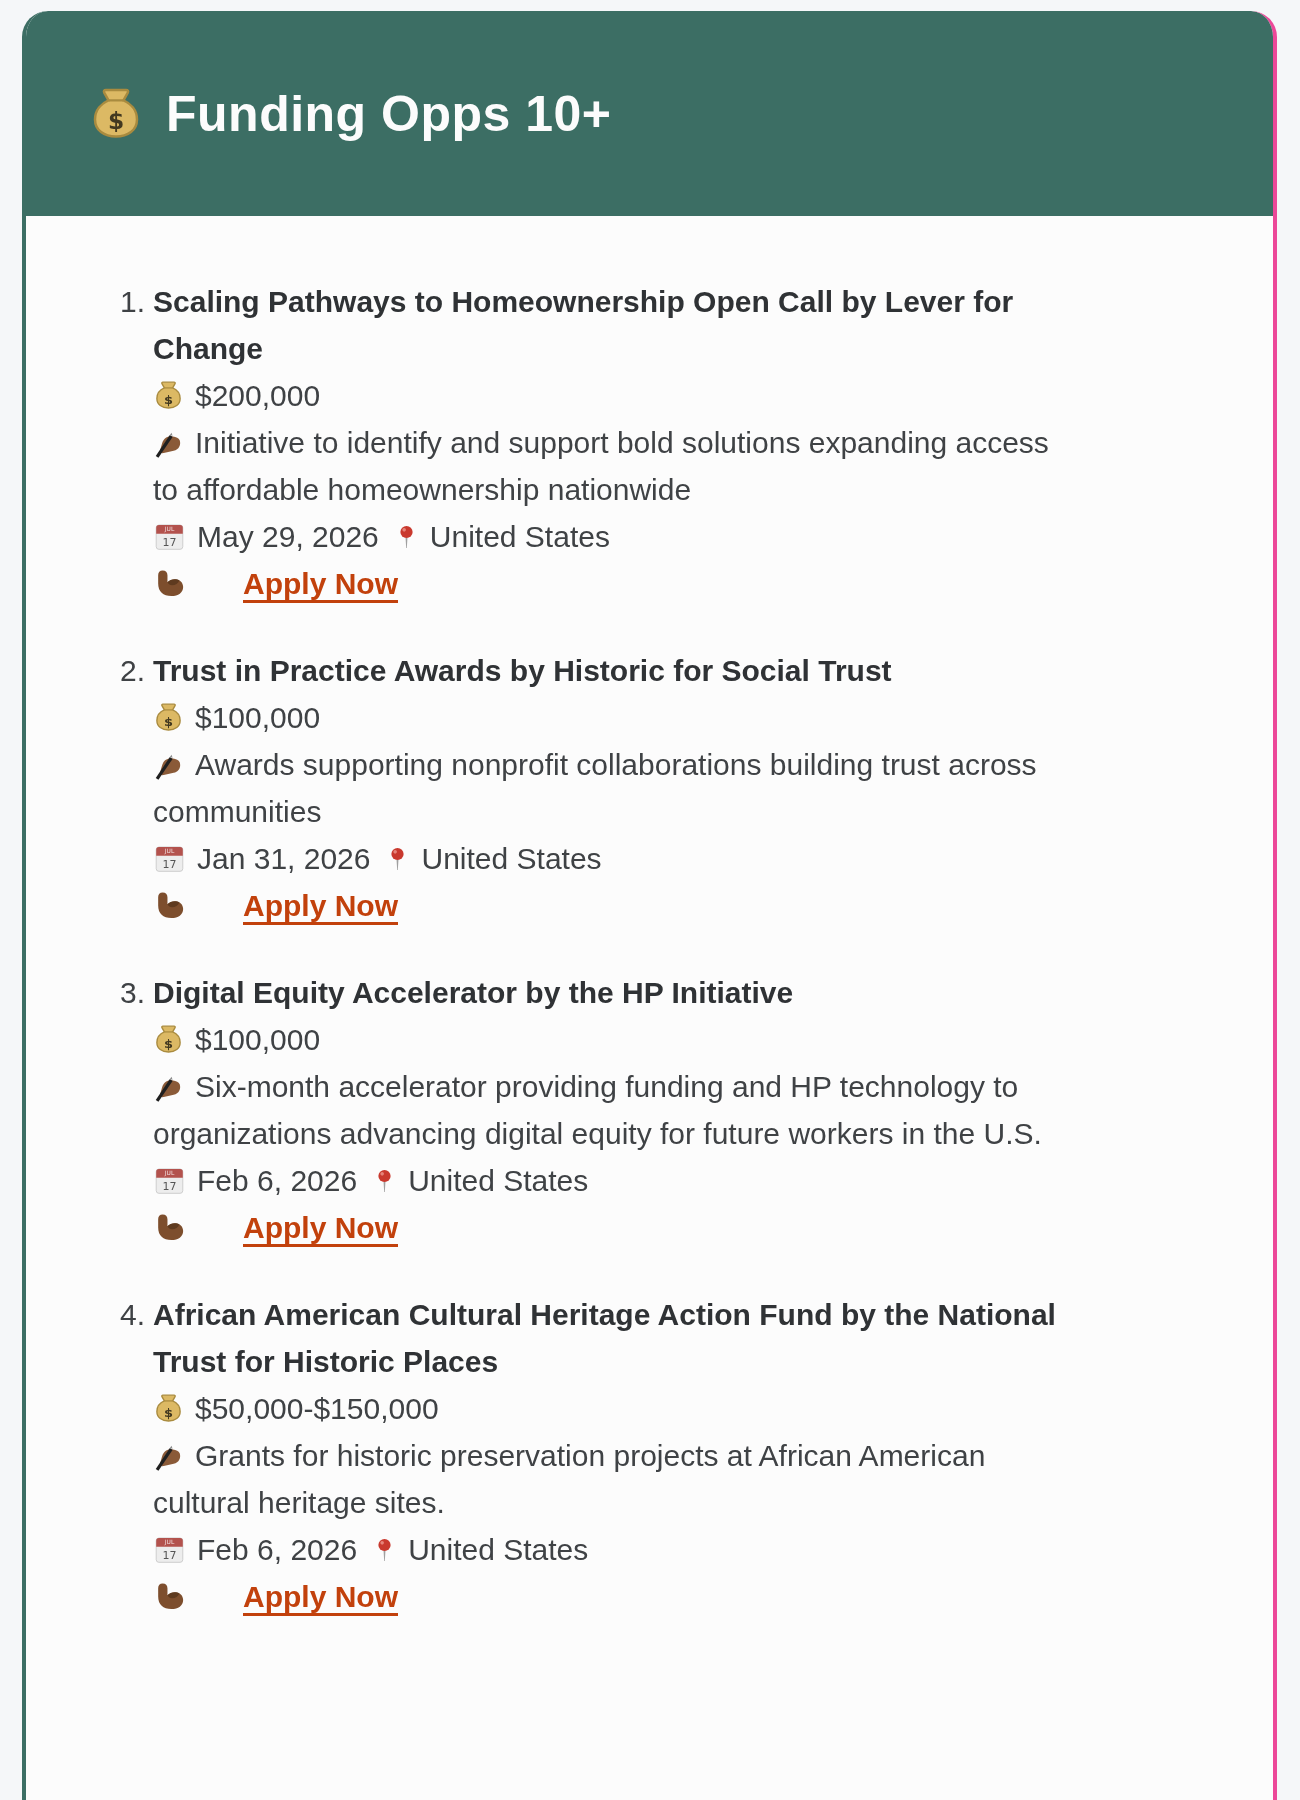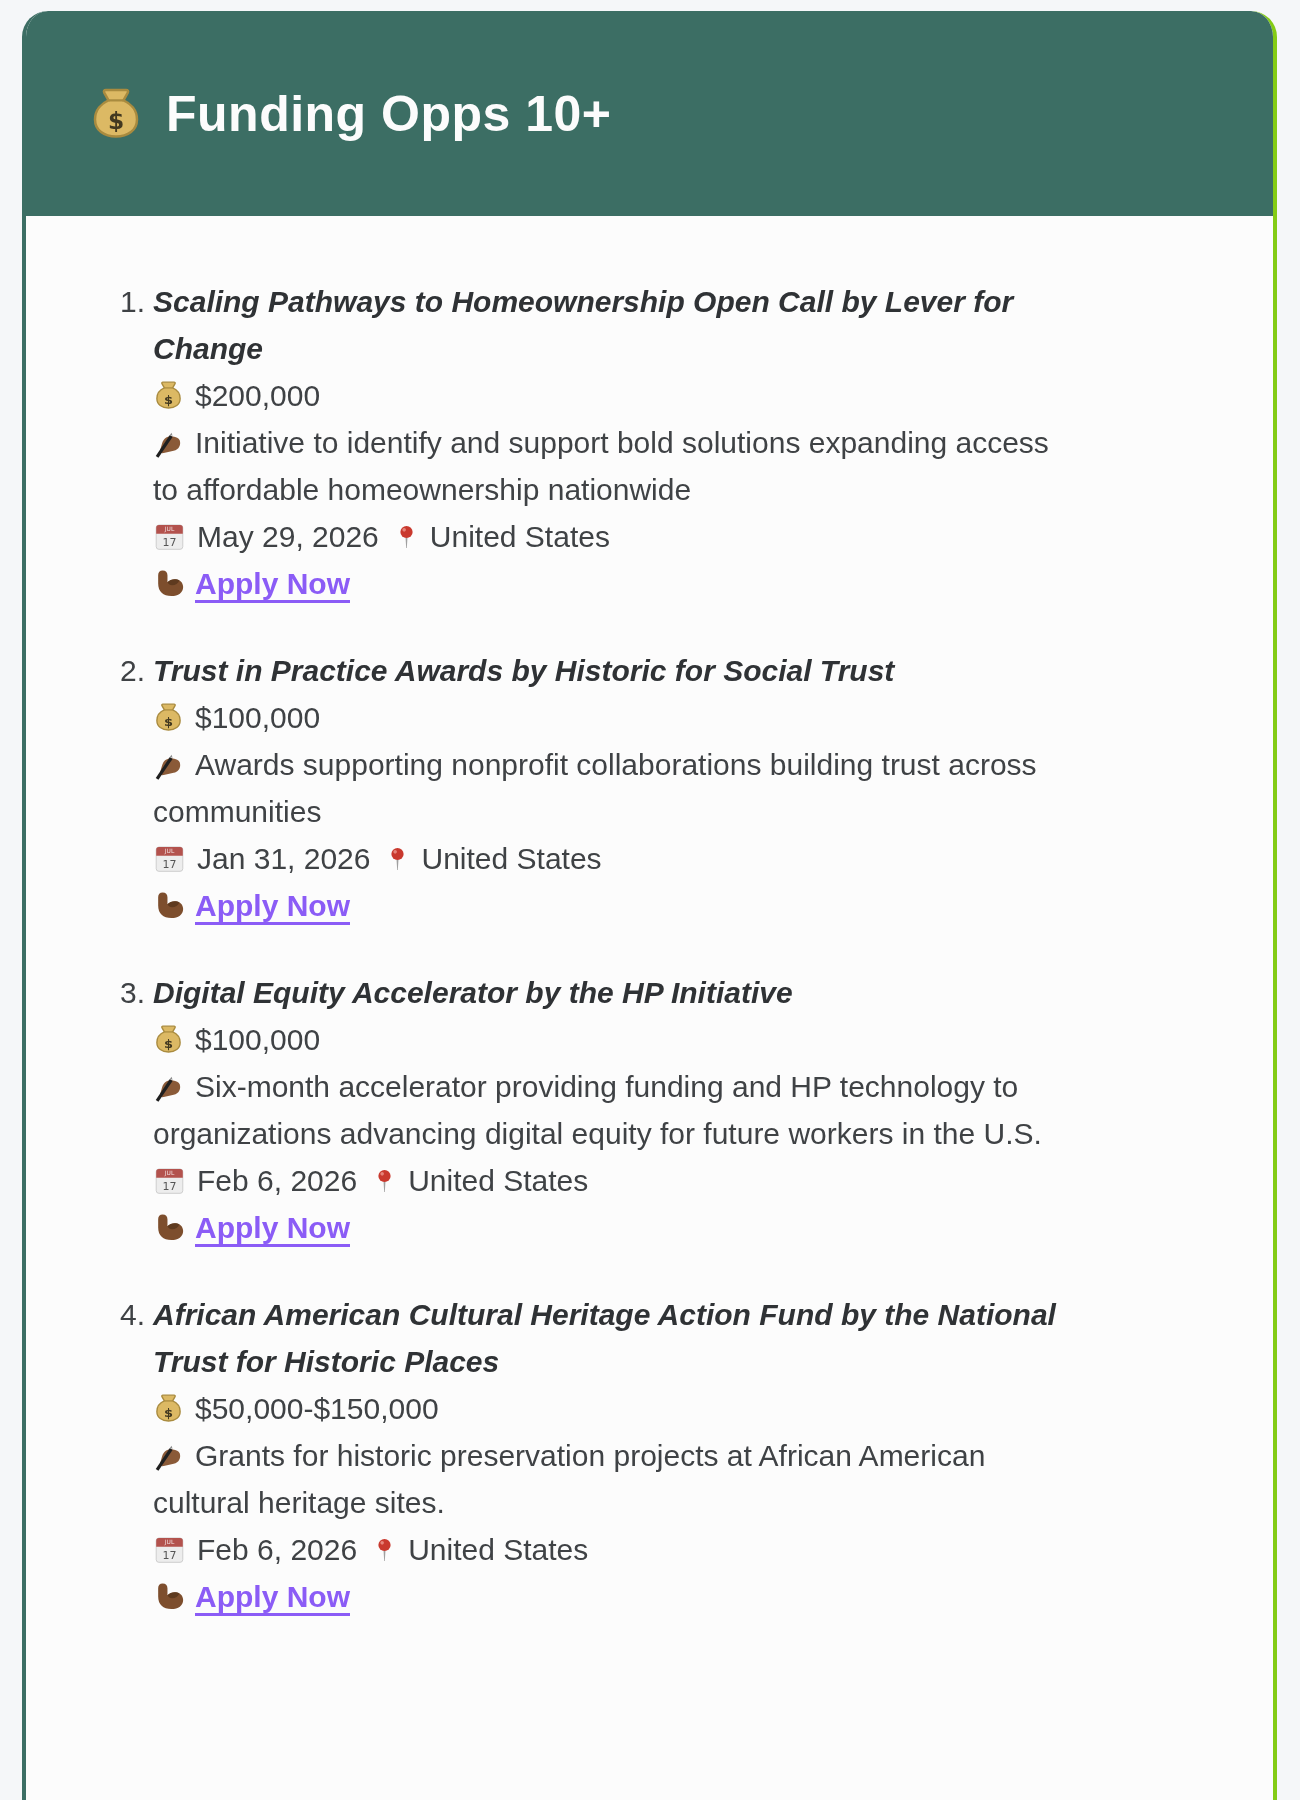--- a/index.html
+++ b/index.html
@@ -5,21 +5,21 @@
   html, body {
     margin: 0;
     padding: 0;
     background: #f5f7f9;
     font-family: "Liberation Sans", sans-serif;
   }
   .page { width: 1300px; min-height: 1800px; }
   .card {
     margin: 11px 23px 0 22px;
     border-left: 4px solid #3c6e64;
-    border-right: 4px solid #84cc16;
+    border-right: 4px solid #ec4899;
     border-radius: 26px 26px 0 0;
     background: #fcfcfc;
     min-height: 1789px;
     overflow: hidden;
     box-sizing: border-box;
   }
   .card-header {
     background: #3c6e64;
     height: 205px;
     display: flex;
@@ -47,38 +47,38 @@
     font-size: 30px;
     line-height: 47px;
     color: #3f4245;
   }
   ol.fund-list li.item + li.item { margin-top: 40px; }
   .num { width: 33px; flex: none; color: #3f4245; }
   .content { max-width: 920px; }
   .item-title {
     font-weight: 700;
     color: #2f3235;
-    font-style: italic;
   }
   .line { }
   .icon {
     display: inline-block;
     width: 31px;
     height: 31px;
     vertical-align: -5px;
     margin-right: 11px;
   }
   .icon.cal { width: 33px; height: 33px; vertical-align: -6px; }
   .icon.pin { width: 25px; margin-left: 15px; margin-right: 11px; }
   .apply-link {
-    color: #8b5cf6;
+    color: #c2410c;
     font-weight: 700;
     text-decoration: underline;
     text-decoration-thickness: 3px;
     text-underline-offset: 6px;
+    margin-left: 48px;
   }
   svg.defs { position: absolute; width: 0; height: 0; }
 </style>
 </head>
 <body>
 
 <svg class="defs" aria-hidden="true">
   <defs>
     <symbol id="sym-moneybag" viewBox="0 0 36 36">
       <path d="M13.2 9.2 L10.4 4.3 c-.5-.9.1-1.8 1.1-1.8 h13 c1 0 1.6.9 1.1 1.8 l-2.8 4.9 c4.6 2 8.7 6.2 8.7 12.3 0 7-5.9 11-13.5 11 s-13.5-4-13.5-11 c0-6.1 4.1-10.3 8.7-12.3z" fill="#dcb964" stroke="#a98b3f" stroke-width="1.6"></path>

